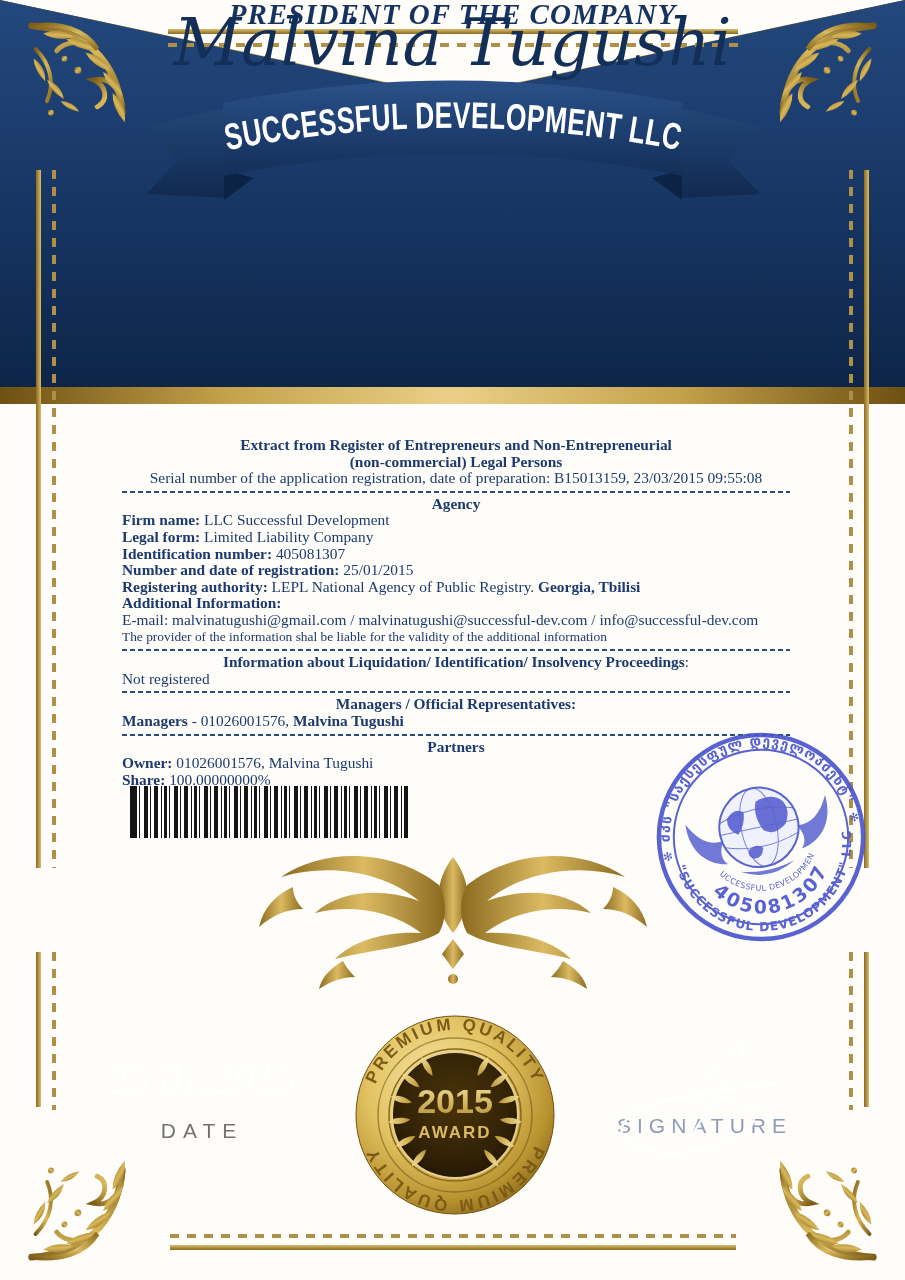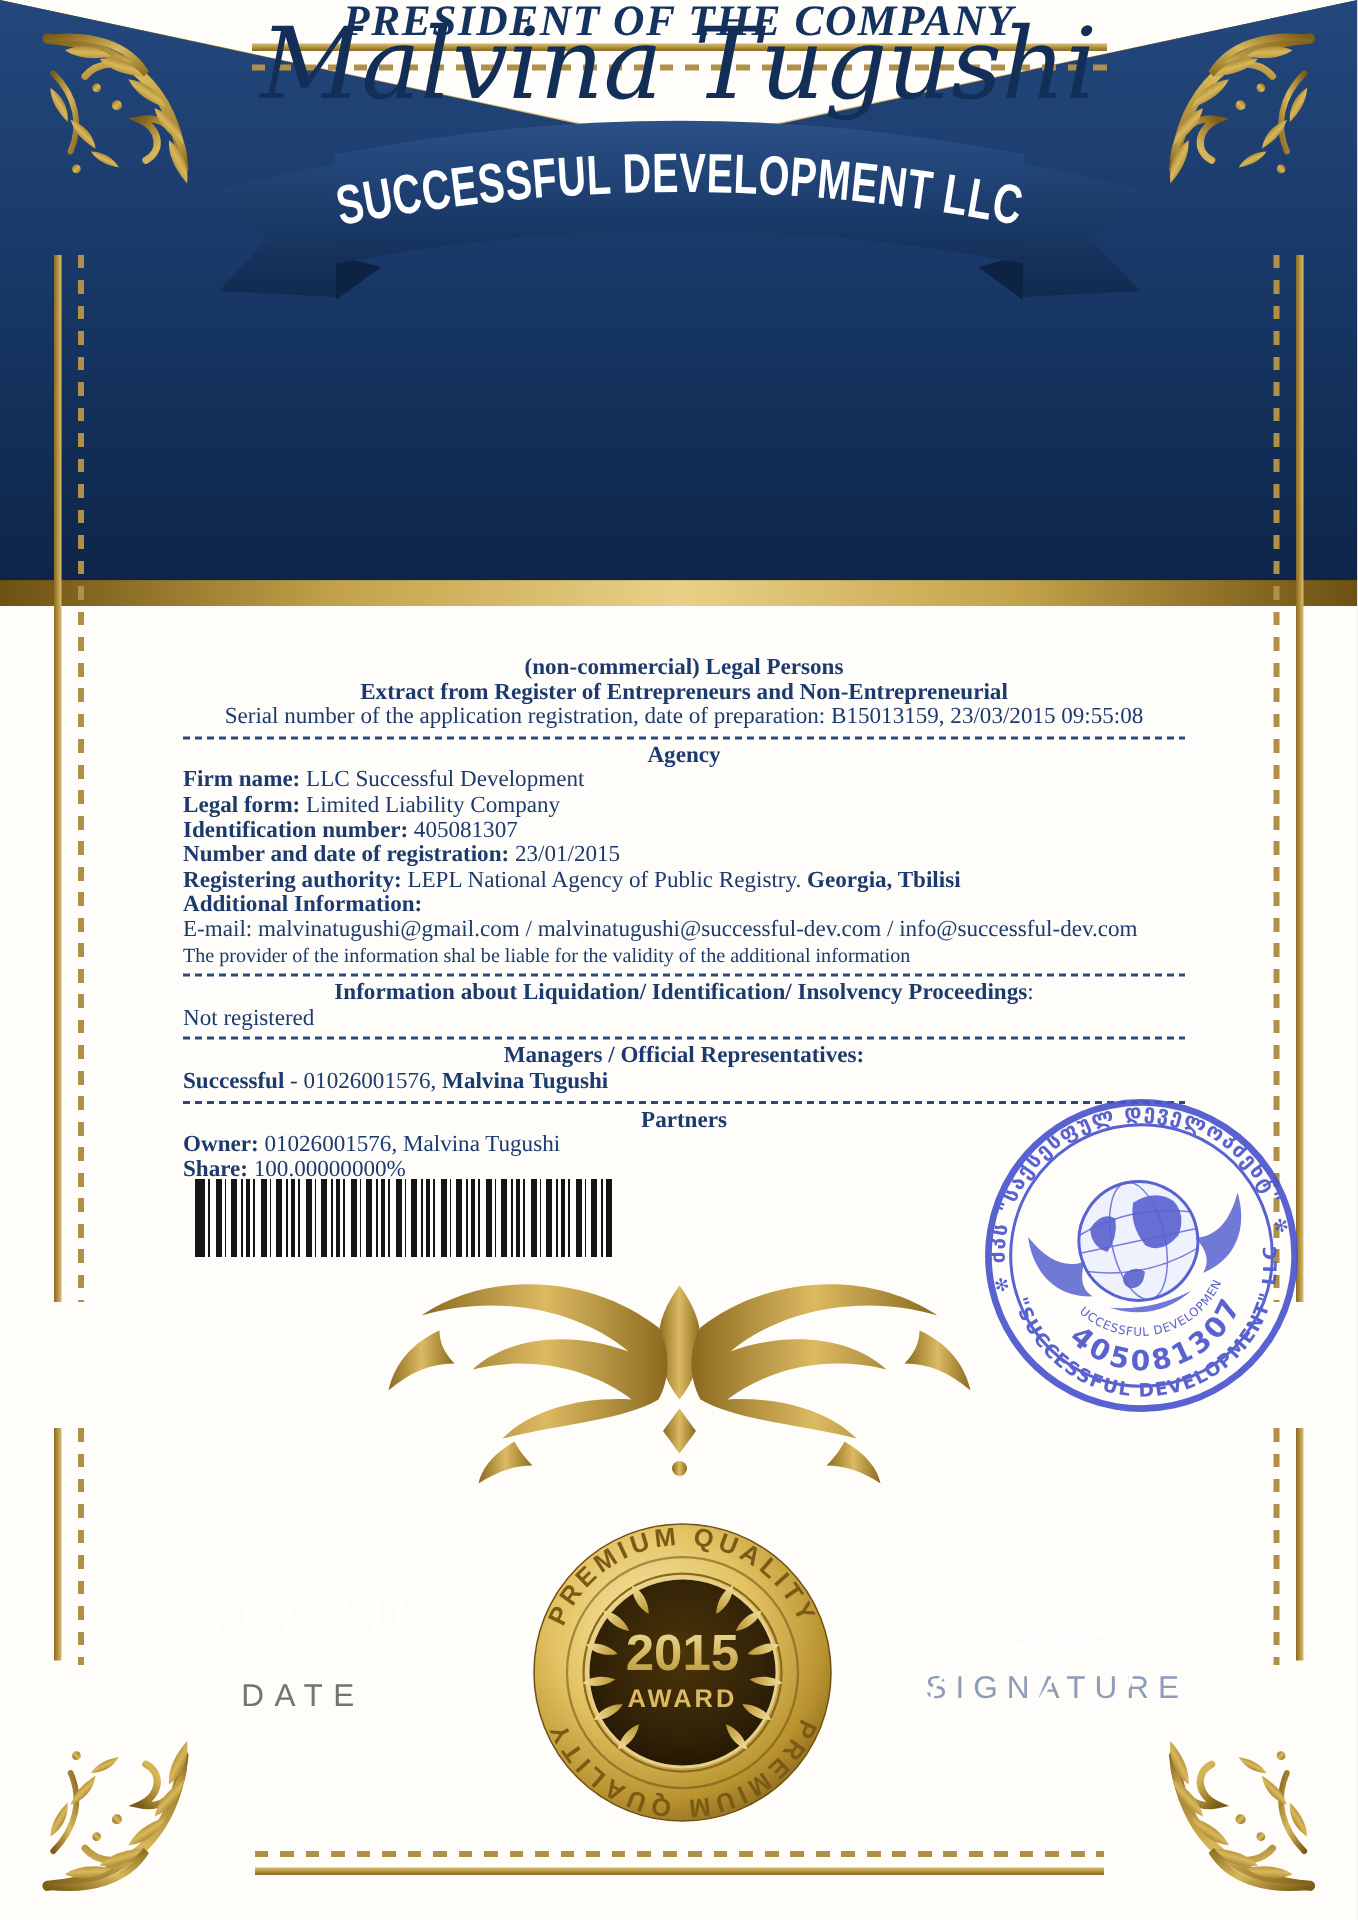--- a/index.html
+++ b/index.html
@@ -148,39 +148,39 @@
     <path d="M105,55 Q335,10 565,55 L565,128 Q335,83 105,128 Z" fill="url(#ribbonGrad)"></path>
     <text font-family="Liberation Sans, sans-serif" font-weight="bold" font-size="37" fill="#ffffff" letter-spacing="0.5">
       <textPath href="#ribArc" startOffset="50%" text-anchor="middle" textLength="455" lengthAdjust="spacingAndGlyphs">SUCCESSFUL DEVELOPMENT LLC</textPath>
     </text>
   </svg>
 
   <div class="cert-subtitle">PRESIDENT OF THE COMPANY</div>
   <div class="cert-name">Malvina Tugushi</div>
 
   <div class="body-text">
+    <div class="c b">Extract from Register of Entrepreneurs and Non-Entrepreneurial</div>
     <div class="c b">(non-commercial) Legal Persons</div>
-    <div class="c b">Extract from Register of Entrepreneurs and Non-Entrepreneurial</div>
     <div class="c">Serial number of the application registration, date of preparation: B15013159, 23/03/2015 09:55:08</div>
     <div class="sep"></div>
     <div class="c b">Agency</div>
     <div><span class="b">Firm name:</span><span> LLC Successful Development</span></div>
     <div><span class="b">Legal form:</span><span> Limited Liability Company</span></div>
     <div><span class="b">Identification number:</span><span> 405081307</span></div>
-    <div><span class="b">Number and date of registration:</span><span> 23/01/2015</span></div>
+    <div><span class="b">Number and date of registration:</span><span> 25/01/2015</span></div>
     <div><span class="b">Registering authority:</span><span> LEPL National Agency of Public Registry. </span><span class="b">Georgia, Tbilisi</span></div>
     <div class="b">Additional Information:</div>
     <div>E-mail: malvinatugushi@gmail.com / malvinatugushi@successful-dev.com / info@successful-dev.com</div>
     <div class="small">The provider of the information shal be liable for the validity of the additional information</div>
     <div class="sep"></div>
     <div class="c"><span class="b">Information about Liquidation/ Identification/ Insolvency Proceedings</span><span>:</span></div>
     <div>Not registered</div>
     <div class="sep"></div>
     <div class="c b">Managers / Official Representatives:</div>
-    <div><span class="b">Successful</span><span> - 01026001576, </span><span class="b">Malvina Tugushi</span></div>
+    <div><span class="b">Managers</span><span> - 01026001576, </span><span class="b">Malvina Tugushi</span></div>
     <div class="sep"></div>
     <div class="c b">Partners</div>
     <div><span class="b">Owner:</span><span> 01026001576, Malvina Tugushi</span></div>
     <div><span class="b">Share:</span><span> 100.00000000%</span></div>
   </div>
 
   <div class="barcode"></div>
 
   <svg class="stamp-svg" viewBox="0 0 220 220">
     <defs>

